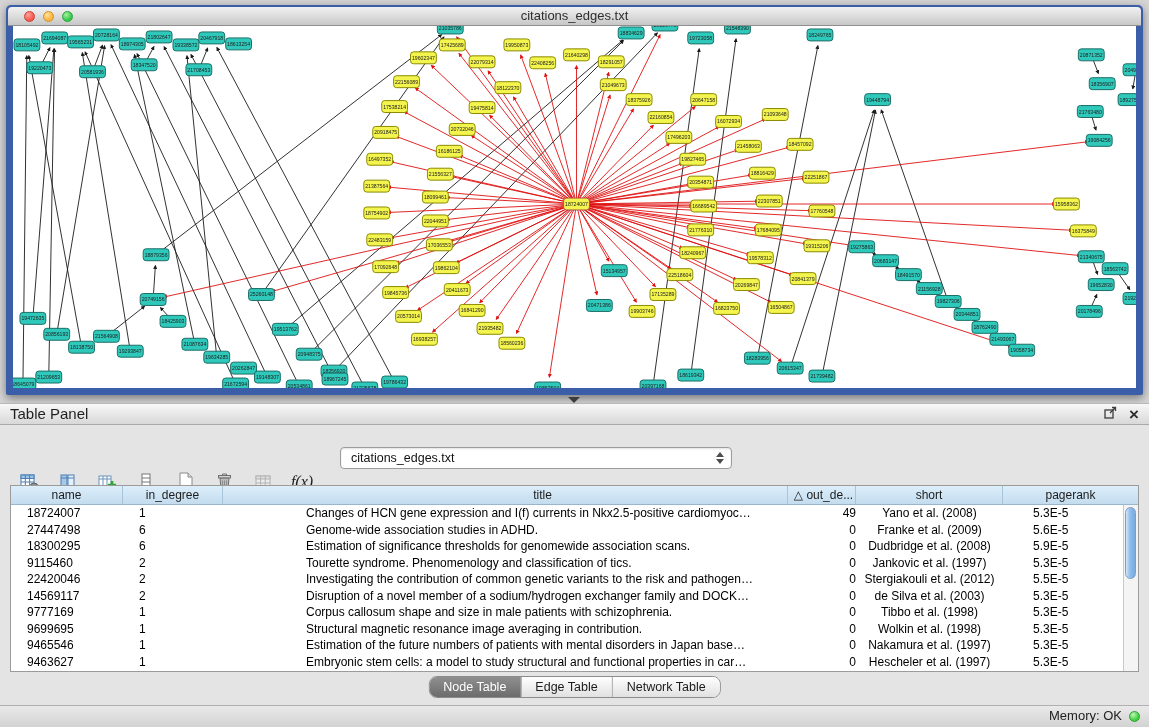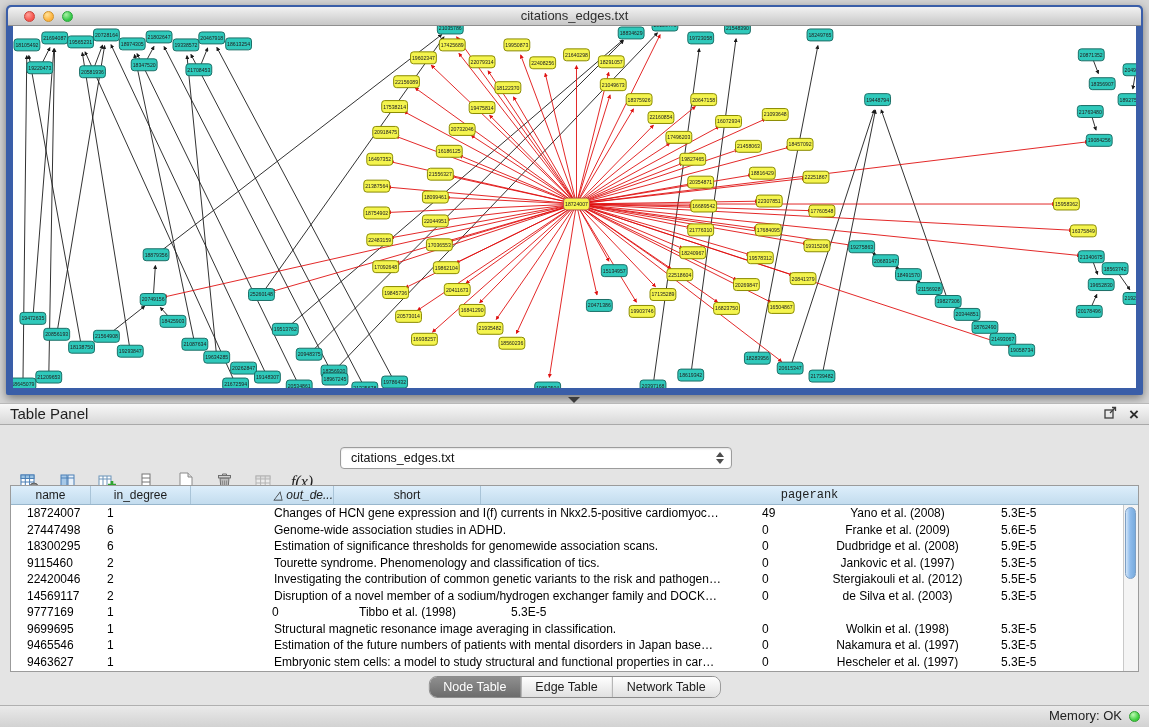--- a/index.html
+++ b/index.html
@@ -46,24 +46,24 @@
     color:#111; padding-left:10px; box-shadow:inset 0 1px 2px rgba(0,0,0,.12); }
   .combo-arrows { position:absolute; right:7px; top:4px; display:flex; flex-direction:column; gap:2px; }
   .combo-arrows .up { width:0; height:0; border-left:4px solid transparent; border-right:4px solid transparent; border-bottom:5px solid #4d4d4d; }
   .combo-arrows .down { width:0; height:0; border-left:4px solid transparent; border-right:4px solid transparent; border-top:5px solid #4d4d4d; }
 
   
   .table-box { position:absolute; left:10px; right:10px; top:60px; bottom:33px; background:#fff; border:1px solid #9b9b9b; }
   .thead { display:flex; height:19px; background:linear-gradient(#ddeefb,#c3dcee); border-bottom:1px solid #98b6cc; }
   .th { font-size:12px; line-height:18px; text-align:center; color:#1c1c1c; border-right:1px solid #a9c4d8;
     flex:0 0 auto; white-space:nowrap; overflow:hidden; }
-  .th.col-out_degree { text-align:right; padding-left:4px;font-style:italic; }
-  .th.col-pagerank { flex:1; border-right:none;font-family:Liberation Mono, monospace; }
-  .col-name { width:80px; } .col-in_degree { width:100px; } .col-year { width:75px;margin-top:48px; }
-  .col-title { width:490px; } .col-out_degree { width:68px; } .col-short { width:147px; }
+  .th.col-out_degree { text-align:center; padding-left:4px; }
+  .th.col-pagerank { flex:1; border-right:none; }
+  .col-name { width:112px; } .col-in_degree { width:100px; } .col-year { width:75px;margin-top:48px; }
+  .col-title { width:490px; } .col-out_degree { width:68px;text-align:right; } .col-short { width:147px; }
   .tbody { position:absolute; top:19px; left:0; right:15px; bottom:0; overflow:hidden; }
   .tr { display:flex; height:16.5px; }
   .td { font-size:12px; line-height:16.5px; white-space:nowrap; overflow:hidden; flex:0 0 auto; color:#000; }
   .td.col-name { padding-left:16px; } .td.col-in_degree { padding-left:16px; } .td.col-year { padding-left:16px; }
   .td.col-title { padding-left:8px; } .td.col-out_degree { padding-left:6px; }
   .td.col-short { text-align:center; } .td.col-pagerank { padding-left:30px; flex:1; }
   .vscroll { position:absolute; right:0; top:19px; bottom:0; width:15px; background:#f4f4f4; border-left:1px solid #c9c9c9; }
   .vthumb { position:absolute; left:1px; top:2px; width:11px; height:72px; border-radius:6px;
     background:linear-gradient(90deg,#d3e6f9,#8fbcec 45%,#78abdd); border:1px solid #7d9fc4; }
 
@@ -841,20 +841,21 @@
           <i class="down"></i>
         </span>
     </div>
   </div>
 
   <div class="table-box">
     <div class="thead">
         <div class="th col-name">name</div>
         <div class="th col-in_degree">in_degree</div>
         <div class="th col-year">year</div>
+        <div class="th col-title">title</div>
         <div class="th col-out_degree">△ out_de...</div>
         <div class="th col-short">short</div>
         <div class="th col-pagerank">pagerank</div>
       </div>
     <div class="tbody">
         <div class="tr">
           <div class="td col-name">18724007</div>
           <div class="td col-in_degree">1</div>
           <div class="td col-year">2008</div>
           <div class="td col-title">Changes of HCN gene expression and I(f) currents in Nkx2.5-positive cardiomyoc…</div>
@@ -904,29 +905,30 @@
           <div class="td col-year">2003</div>
           <div class="td col-title">Disruption of a novel member of a sodium/hydrogen exchanger family and DOCK…</div>
           <div class="td col-out_degree">0</div>
           <div class="td col-short">de Silva et al. (2003)</div>
           <div class="td col-pagerank">5.3E-5</div>
         </div>
         <div class="tr">
           <div class="td col-name">9777169</div>
           <div class="td col-in_degree">1</div>
           <div class="td col-year">1998</div>
+          <div class="td col-title">Corpus callosum shape and size in male patients with schizophrenia.</div>
           <div class="td col-out_degree">0</div>
           <div class="td col-short">Tibbo et al. (1998)</div>
           <div class="td col-pagerank">5.3E-5</div>
         </div>
         <div class="tr">
           <div class="td col-name">9699695</div>
           <div class="td col-in_degree">1</div>
           <div class="td col-year">1998</div>
-          <div class="td col-title">Structural magnetic resonance image averaging in classification.</div>
+          <div class="td col-title">Structural magnetic resonance image averaging in contribution.</div>
           <div class="td col-out_degree">0</div>
           <div class="td col-short">Wolkin et al. (1998)</div>
           <div class="td col-pagerank">5.3E-5</div>
         </div>
         <div class="tr">
           <div class="td col-name">9465546</div>
           <div class="td col-in_degree">1</div>
           <div class="td col-year">1997</div>
           <div class="td col-title">Estimation of the future numbers of patients with mental disorders in Japan base…</div>
           <div class="td col-out_degree">0</div>

